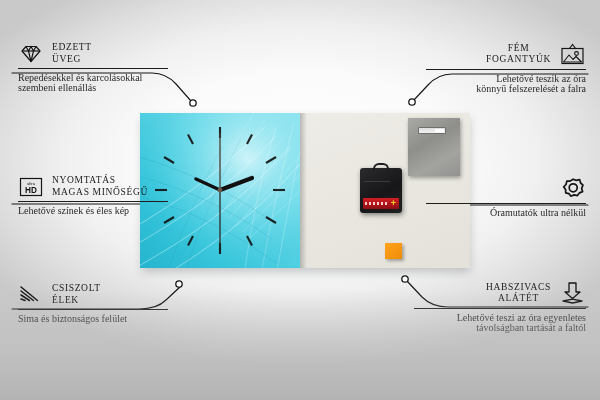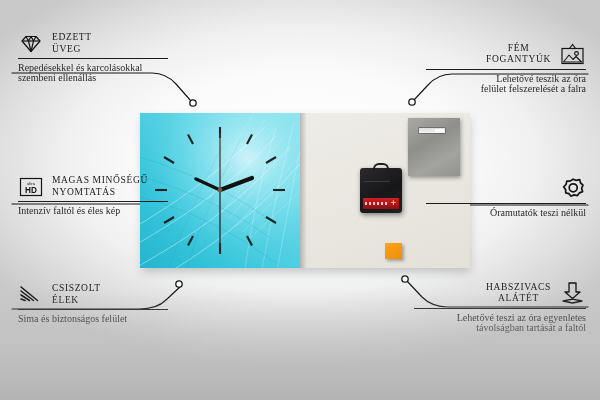--- a/index.html
+++ b/index.html
@@ -96,21 +96,21 @@
   }
   .feature.right .feat-title{ text-align:center; }
   .rule{ height:1px; background:#1d1d1d; margin:3px 0 4px; }
   .feat-sub{
     font-size:10px; color:#2a2a2a; line-height:9.6px; white-space:pre-line;
     font-family:"Liberation Serif", serif;
   }
   .feature.right .feat-sub{ text-align:right; }
   .ico{ flex:0 0 auto; display:block; }
 
-  .f-tempered { left:18px;  top:32px;  width:150px; }
+  .f-tempered { left:18px;  top:42px;  width:150px; }
   .f-print    { left:18px;  top:175px; width:150px; }
   .f-edges    { left:18px;  top:283px; width:150px; }
   .f-handles  { right:14px; top:42px;  width:160px; }
   .f-mech     { right:14px; top:176px; width:160px; }
   .f-foam     { right:14px; top:281px; width:172px; }
 </style>
 </head>
 <body>
 
 <div id="stage">
@@ -247,26 +247,26 @@
   </div>
 
   <div class="feature f-print">
     <div class="feat-head">
       <svg class="ico" width="26" height="22" viewBox="0 0 26 22">
         <rect x="2.5" y="2.5" width="21" height="17" fill="none" stroke="#141414" stroke-width="1.2"></rect>
         <text x="13" y="9.2" font-family="Liberation Sans, sans-serif" font-size="4.2" text-anchor="middle" fill="#141414">ultra</text>
         <text x="13" y="17" font-family="Liberation Sans, sans-serif" font-size="8.2" font-weight="bold" text-anchor="middle" fill="#141414">HD</text>
       </svg>
       <div class="feat-title">
+        <div>NYOMTATÁS</div>
         <div>MAGAS MINŐSÉGŰ</div>
-        <div>NYOMTATÁS</div>
-      </div>
-    </div>
-    <div class="rule"></div>
-    <div class="feat-sub">Intenzív faltól és éles kép</div>
+      </div>
+    </div>
+    <div class="rule"></div>
+    <div class="feat-sub">Lehetővé színek és éles kép</div>
   </div>
 
   <div class="feature f-edges">
     <div class="feat-head">
       <svg class="ico" width="26" height="21" viewBox="0 0 26 21">
         <g stroke="#141414" stroke-width="1.5" stroke-linecap="round">
           <line x1="3" y1="3" x2="19.5" y2="16.5"></line>
           <line x1="3" y1="7" x2="15.5" y2="16.5"></line>
           <line x1="3" y1="11" x2="11.5" y2="16.5"></line>
           <line x1="3" y1="15" x2="7" y2="16.5"></line>
@@ -289,34 +289,34 @@
       </div>
       <svg class="ico" width="27" height="24" viewBox="0 0 27 24">
         <path d="M13.5,2.5 L10.5,6.5 H16.5 Z" fill="none" stroke="#141414" stroke-width="1.1"></path>
         <rect x="3" y="6.5" width="21" height="15" fill="none" stroke="#141414" stroke-width="1.2"></rect>
         <circle cx="17.5" cy="11.5" r="1.9" fill="none" stroke="#141414" stroke-width="1.1"></circle>
         <path d="M4.5,20 L10,13 L14,17.5 L17,14.5 L22.5,20 Z" fill="none" stroke="#141414" stroke-width="1.1" stroke-linejoin="round"></path>
       </svg>
     </div>
     <div class="rule"></div>
     <div class="feat-sub">Lehetővé teszik az óra
-felület felszerelését a falra</div>
+könnyű felszerelését a falra</div>
   </div>
 
   <div class="feature f-mech right">
     <div class="feat-head right">
       <svg class="ico" width="26" height="24" viewBox="0 0 26 24">
         <g fill="none" stroke="#141414" stroke-width="1.7" stroke-linejoin="round">
           <path d="M13,3.2 L16.3,4.4 L19.6,3.6 L20.6,7 L23,9.2 L21.6,12.3 L22.6,15.6 L19.4,16.9 L17.4,19.6 L14.1,18.9 L11,20.2 L8.9,17.6 L5.7,16.9 L5.6,13.6 L3.7,10.9 L6,8.5 L6.8,5.2 L10.1,5.1 Z"></path>
           <circle cx="13.2" cy="11.8" r="4"></circle>
         </g>
       </svg>
     </div>
     <div class="rule"></div>
-    <div class="feat-sub">Óramutatók teszi nélkül</div>
+    <div class="feat-sub">Óramutatók ultra nélkül</div>
   </div>
 
   <div class="feature f-foam right">
     <div class="feat-head right">
       <div class="feat-title">
         <div>HABSZIVACS</div>
         <div>ALÁTÉT</div>
       </div>
       <svg class="ico" width="27" height="24" viewBox="0 0 27 24">
         <path d="M10,2 H17 V11 H21 L13.5,17.5 L6,11 H10 Z" fill="none" stroke="#141414" stroke-width="1.3" stroke-linejoin="round"></path>

